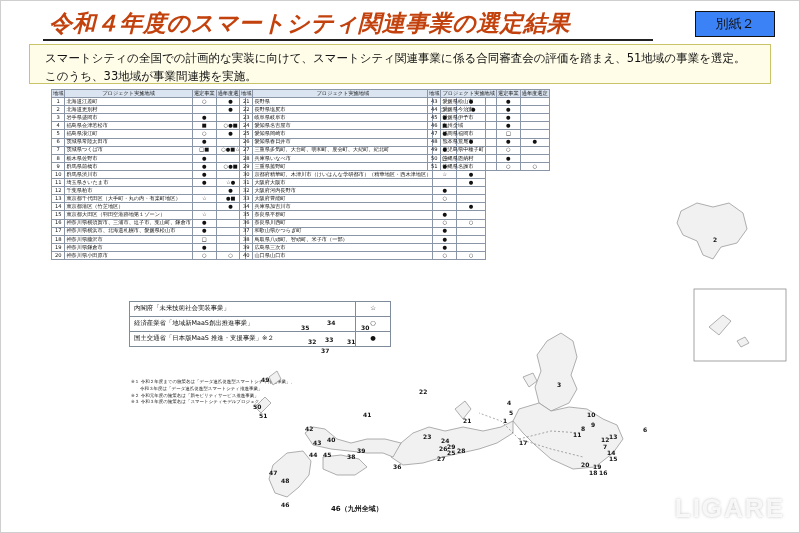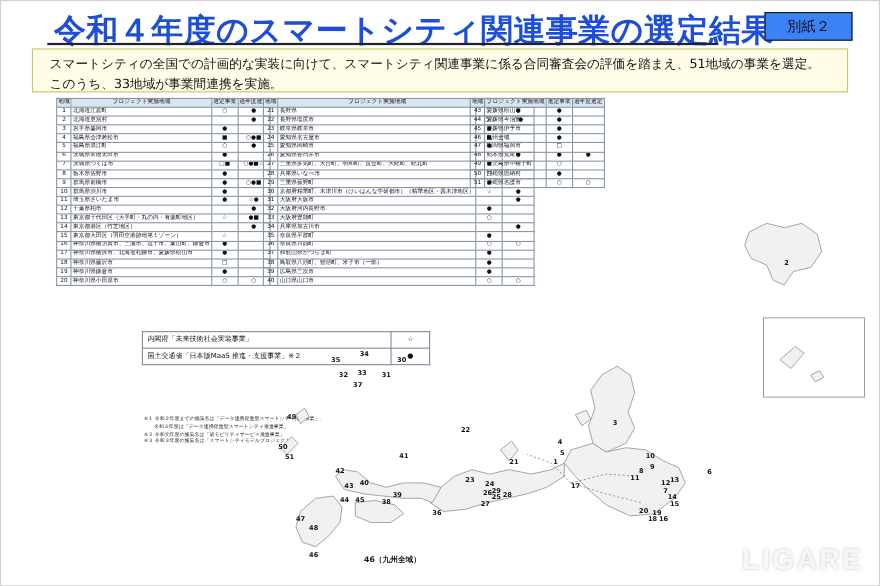--- a/index.html
+++ b/index.html
@@ -15,23 +15,24 @@
     border:1px solid #cfcfcf;
     box-sizing:border-box;
     background:#fff;
   }
   
   .header{
     position:absolute;left:0;top:0;width:800px;height:40px;
   }
   .title{
     position:absolute;left:48px;top:7px;
-    font-size:29px;font-weight:bold;color:#1d4ed8;
+    font-size:23px;font-weight:bold;color:#c2410c;
     letter-spacing:0.5px;
     white-space:nowrap;
+    font-style:italic;
   }
   .title-rule{
     position:absolute;left:42px;top:38px;width:610px;height:2px;background:#222;
   }
   .annex{
     position:absolute;right:26px;top:10px;
     width:78px;height:24px;
     border:1px solid #111;
     font-size:13px;
     display:flex;align-items:center;justify-content:center;
@@ -475,20 +476,24 @@
     </div>
 
   </div>
 
   <div class="legend">
     <table class="lg">
       <tbody>
           <tr>
             <td>内閣府「未来技術社会実装事業」</td>
             <td class="lg-mark">☆</td>
+          </tr>
+          <tr>
+            <td>経済産業省「地域新MaaS創出推進事業」</td>
+            <td class="lg-mark">○</td>
           </tr>
           <tr>
             <td>国土交通省「日本版MaaS 推進・支援事業」※２</td>
             <td class="lg-mark">●</td>
           </tr>
         </tbody>
     </table>
   </div>
   <div class="notes">
       <div>※１ 令和２年度までの施策名は「データ連携促進型スマートシティ推進事業」、</div>

